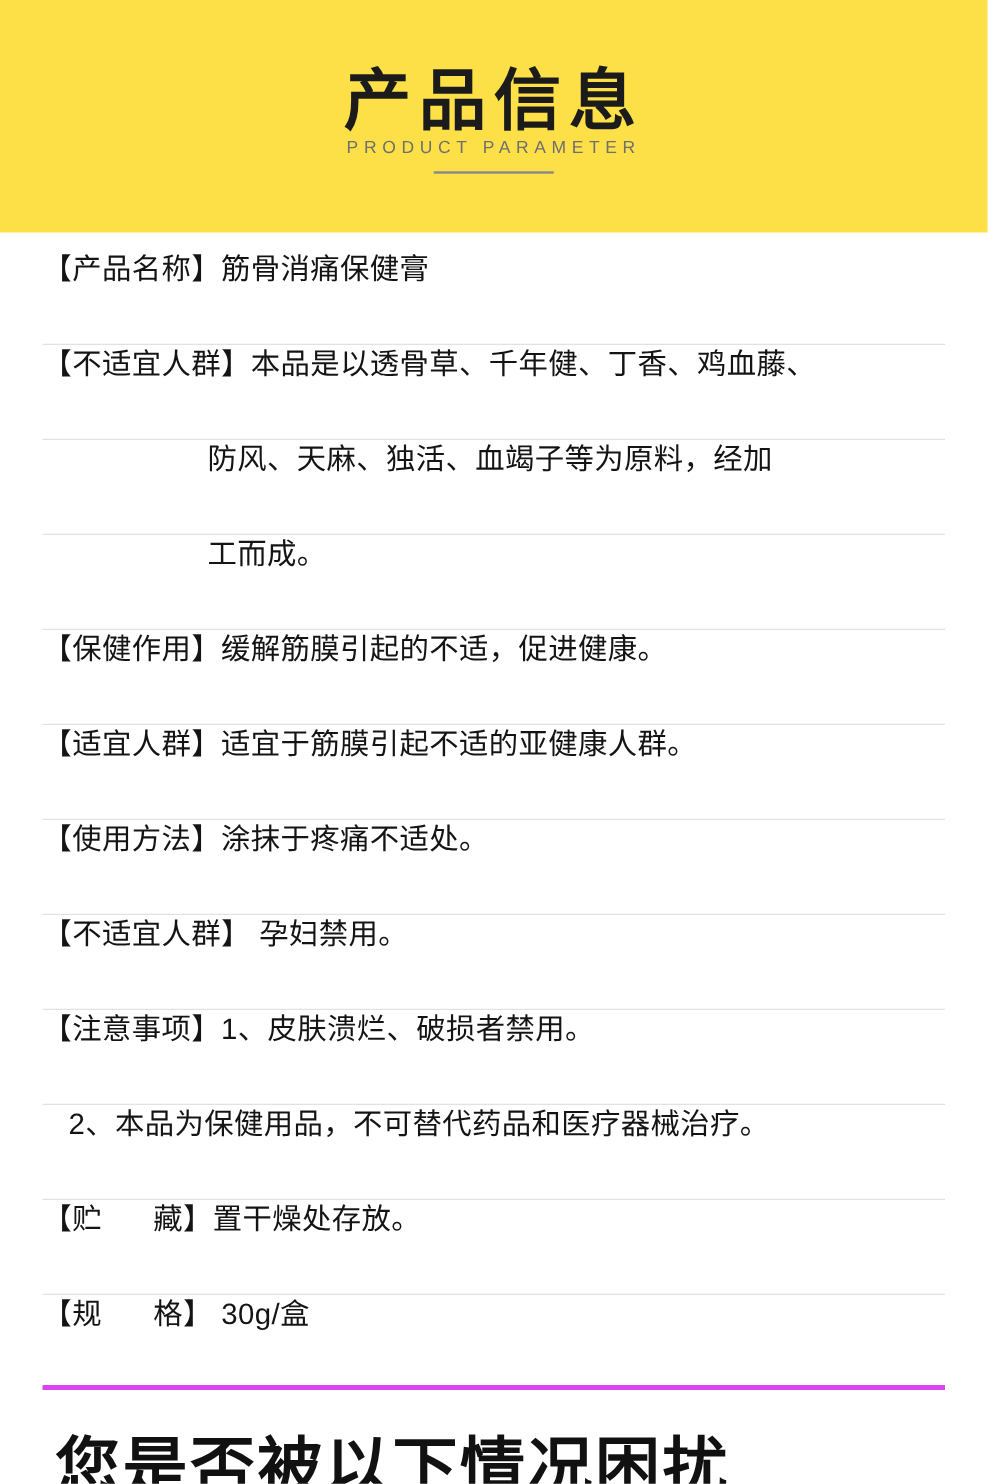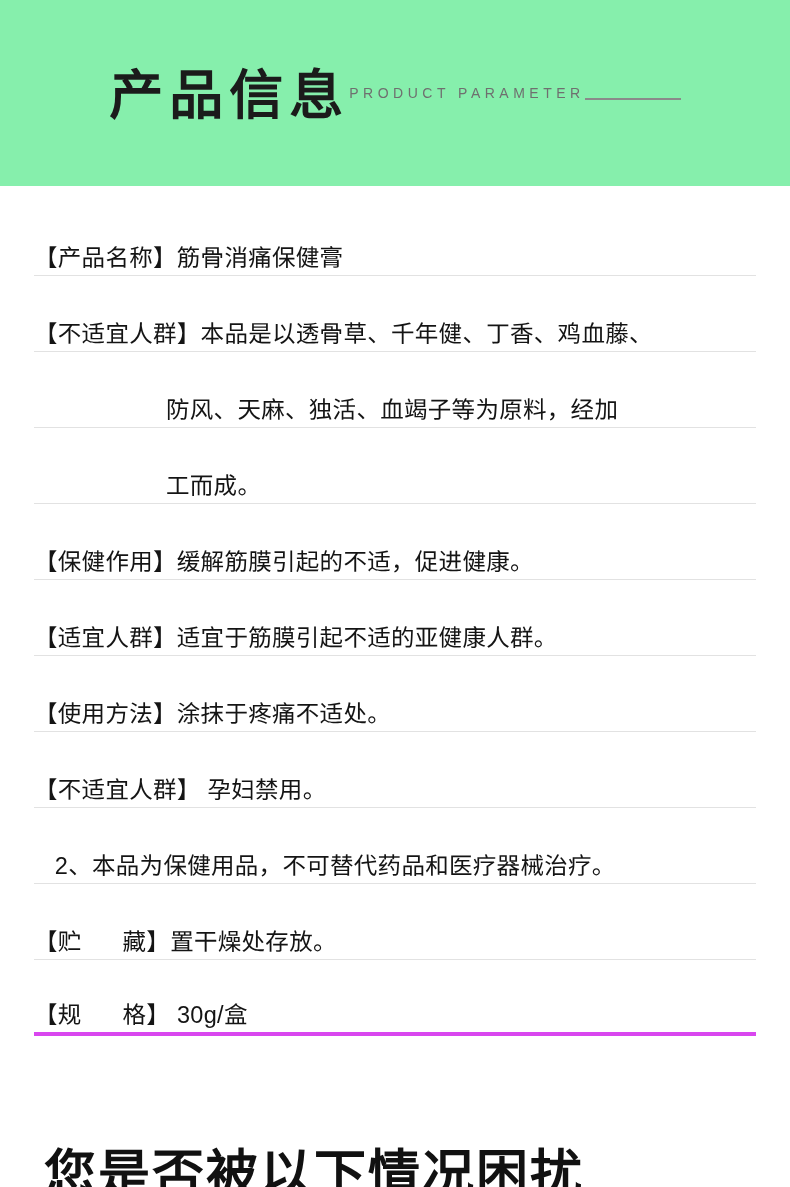--- a/index.html
+++ b/index.html
@@ -20,23 +20,24 @@
     width: 790px;
     height: 1187px;
     background: #ffffff;
   }
 
   
   .header {
     position: relative;
     width: 790px;
     height: 186px;
-    background: #86efac;
+    background: #fde047;
     box-sizing: border-box;
     display: flex;
+    flex-direction: column;
     align-items: center;
     justify-content: center;
   }
   .header-title {
     font-family: "Liberation Serif", "DejaVu Serif", serif;
     font-size: 54px;
     font-weight: 700;
     letter-spacing: 6px;
     color: #1b1b1b;
     line-height: 1.05;
@@ -60,21 +61,21 @@
     position: relative;
     box-sizing: border-box;
     padding: 0 34px;
     margin-top: 14px;
   }
   .spec-row {
     position: relative;
     border-bottom: 1px solid #e2e2e2;
     box-sizing: border-box;
     display: flex;
-    align-items: flex-end;
+    align-items: flex-start;
   }
   .spec-row:last-child {
     border-bottom: 4px solid #d946ef;
   }
   .spec-text {
     font-family: "Liberation Sans", "DejaVu Sans", sans-serif;
     font-size: 23.5px;
     line-height: 1.35;
     color: #141414;
     white-space: pre;
@@ -144,20 +145,23 @@
     </div>
 
     <div class="spec-row r-h76">
       <span class="spec-text">【使用方法】涂抹于疼痛不适处。</span>
     </div>
 
     <div class="spec-row r-h76">
       <span class="spec-text">【不适宜人群】 孕妇禁用。</span>
     </div>
 
+    <div class="spec-row r-h76">
+      <span class="spec-text">【注意事项】1、皮肤溃烂、破损者禁用。</span>
+    </div>
 
     <div class="spec-row r-h76">
       <span class="spec-text indent-small"> 2、本品为保健用品，不可替代药品和医疗器械治疗。</span>
     </div>
 
     <div class="spec-row r-h76">
       <span class="spec-text">【贮      藏】置干燥处存放。</span>
     </div>
 
     <div class="spec-row r-h76">

